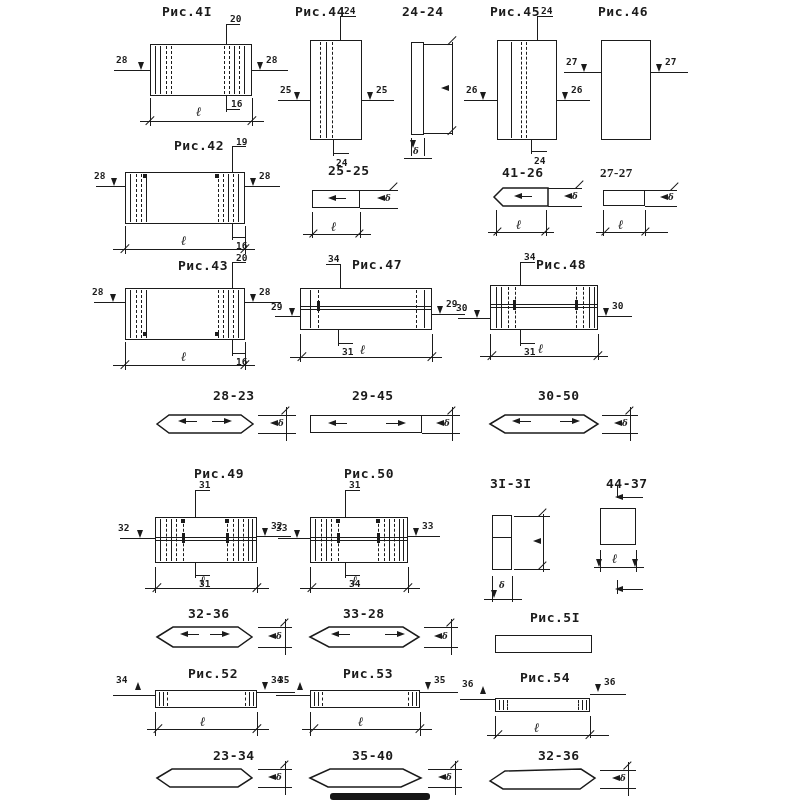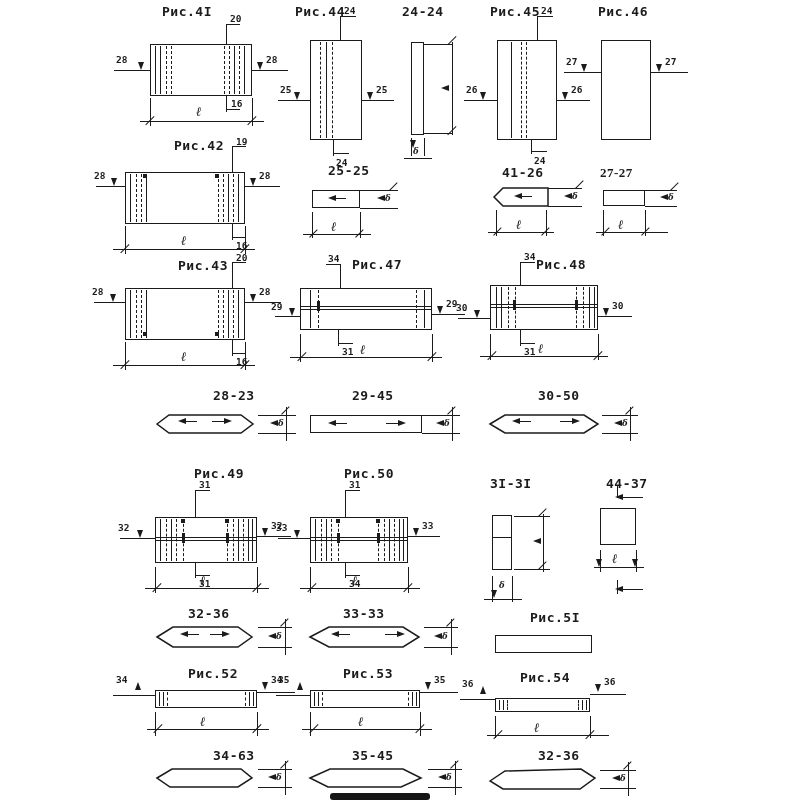--- a/index.html
+++ b/index.html
@@ -469,21 +469,21 @@
       <i class="ar" style="left: 222px; top: 631px;"></i>
       <i class="h" style="width: 12px; left: 210px; top: 634px;"></i>
       <i class="h" style="width: 34px; left: 258px; top: 627px;"></i>
       <i class="h" style="width: 34px; left: 258px; top: 647px;"></i>
       <i class="v" style="height: 36px; left: 285px; top: 619px;"></i>
       <i class="tk" style="width: 11px; left: 279px; top: 622px;"></i>
       <i class="al" style="left: 268px; top: 633px;"></i>
       <i class="thk" style="left: 276px; top: 631px;">δ</i>
     </div>
   <div class="g">
-      <i class="t" style="left: 343px; top: 606px;">33-33</i>
+      <i class="t" style="left: 343px; top: 606px;">33-28</i>
       <svg width="114" height="26" style="left: 308px; top: 624px;">
         <polygon points="2,13 21,3 95,3 111,13 95,23 21,23" class="plate"></polygon>
       </svg>
       <i class="al" style="left: 331px; top: 631px;"></i>
       <i class="h" style="width: 12px; left: 338px; top: 634px;"></i>
       <i class="ar" style="left: 397px; top: 631px;"></i>
       <i class="h" style="width: 12px; left: 385px; top: 634px;"></i>
       <i class="h" style="width: 34px; left: 424px; top: 627px;"></i>
       <i class="h" style="width: 34px; left: 424px; top: 647px;"></i>
       <i class="v" style="height: 36px; left: 451px; top: 619px;"></i>
@@ -555,33 +555,33 @@
       <i class="ad" style="left: 595px; top: 684px;"></i>
       <i class="lab" style="left: 604px; top: 676px;">36</i>
       <i class="v" style="height: 22px; left: 495px; top: 716px;"></i>
       <i class="v" style="height: 22px; left: 590px; top: 716px;"></i>
       <i class="h" style="width: 122px; left: 487px; top: 735px;"></i>
       <i class="tk" style="width: 12px; left: 492px; top: 734px;"></i>
       <i class="tk" style="width: 12px; left: 584px; top: 734px;"></i>
       <i class="len" style="left: 534px; top: 720px;">ℓ</i>
     </div>
   <div class="g">
-      <i class="t" style="left: 213px; top: 748px;">34-63</i>
+      <i class="t" style="left: 213px; top: 748px;">23-34</i>
       <svg width="100" height="24" style="left: 155px; top: 766px;">
         <polygon points="2,12 17,3 86,3 97,12 83,21 15,21" class="plate"></polygon>
       </svg>
       <i class="h" style="width: 34px; left: 258px; top: 769px;"></i>
       <i class="h" style="width: 34px; left: 258px; top: 787px;"></i>
       <i class="v" style="height: 34px; left: 285px; top: 761px;"></i>
       <i class="tk" style="width: 11px; left: 279px; top: 764px;"></i>
       <i class="al" style="left: 268px; top: 774px;"></i>
       <i class="thk" style="left: 276px; top: 772px;">δ</i>
     </div>
   <div class="g">
-      <i class="t" style="left: 352px; top: 748px;">35-45</i>
+      <i class="t" style="left: 352px; top: 748px;">35-40</i>
       <svg width="116" height="24" style="left: 308px; top: 766px;">
         <polygon points="2,12 22,3 95,3 113,12 93,21 20,21" class="plate"></polygon>
       </svg>
       <i class="h" style="width: 34px; left: 428px; top: 769px;"></i>
       <i class="h" style="width: 34px; left: 428px; top: 787px;"></i>
       <i class="v" style="height: 34px; left: 455px; top: 761px;"></i>
       <i class="tk" style="width: 11px; left: 449px; top: 764px;"></i>
       <i class="al" style="left: 438px; top: 774px;"></i>
       <i class="thk" style="left: 446px; top: 772px;">δ</i>
     </div>

